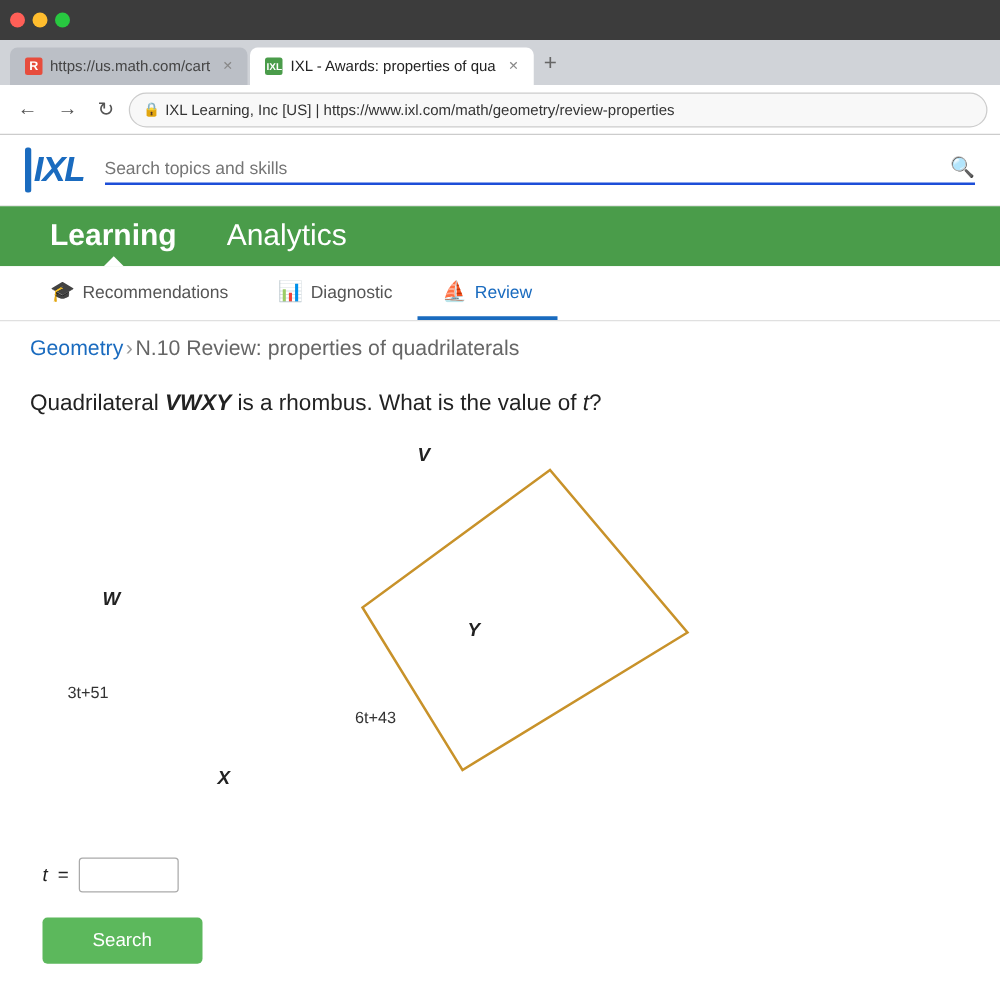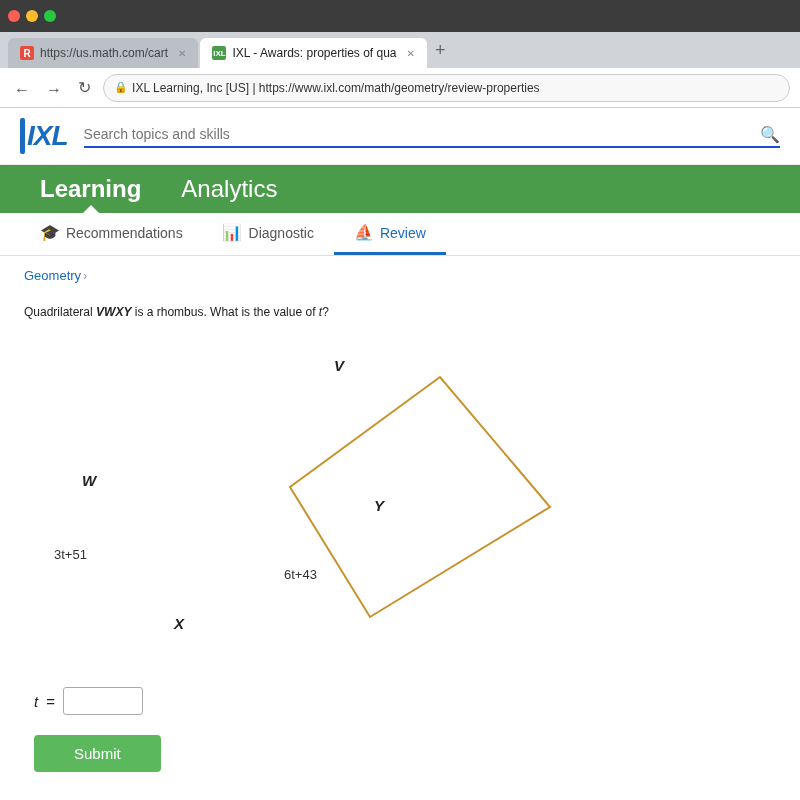--- a/index.html
+++ b/index.html
@@ -223,43 +223,43 @@
       border-bottom: 3px solid #1a6bbf;
       color: #1a6bbf;
     }
     .sub-nav-icon {
       font-size: 16px;
     }
 
     
     .breadcrumb {
       padding: 12px 24px 4px;
-      font-size: 13px;
+      font-size: 17px;
       color: #666;
       display: flex;
       align-items: center;
       gap: 2px;
     }
     .breadcrumb-link {
       color: #1a6bbf;
       cursor: pointer;
     }
     .breadcrumb-sep {
       color: #999;
     }
 
     
     .main-content {
       padding: 16px 24px;
       flex: 1;
     }
     .question-text {
-      font-size: 12px;
+      font-size: 18px;
       color: #222;
-      margin-bottom: 36px;
+      margin-bottom: 20px;
       line-height: 1.5;
     }
     .question-text em {
       font-style: italic;
     }
     .question-text strong {
       font-weight: 700;
     }
 
     
@@ -387,20 +387,21 @@
       </div>
       <div class="sub-nav-item active">
         <span class="sub-nav-icon">⛵</span>
         <span>Review</span>
       </div>
     </div>
 
     <div class="breadcrumb">
       <span class="breadcrumb-link">Geometry</span>
       <span class="breadcrumb-sep">›</span>
+      <span>N.10 Review: properties of quadrilaterals</span>
     </div>
 
     <div class="main-content">
       
       <div class="question-text">
         <span>Quadrilateral </span><strong><em><span>VWXY</span></em></strong><span> is a rhombus. What is the value of </span><em><span>t</span></em><span>?</span>
       </div>
 
       
       <div class="diagram-container">
@@ -419,17 +420,17 @@
       </div>
 
       
       <div class="answer-row">
         <em><span>t</span></em>
         <span>=</span>
         <input class="answer-input" type="text" style="">
       </div>
 
       
-      <button class="submit-btn">Submit</button>
+      <button class="submit-btn">Search</button>
     </div>
 
   </div>
 </div>
 
 </body></html>

